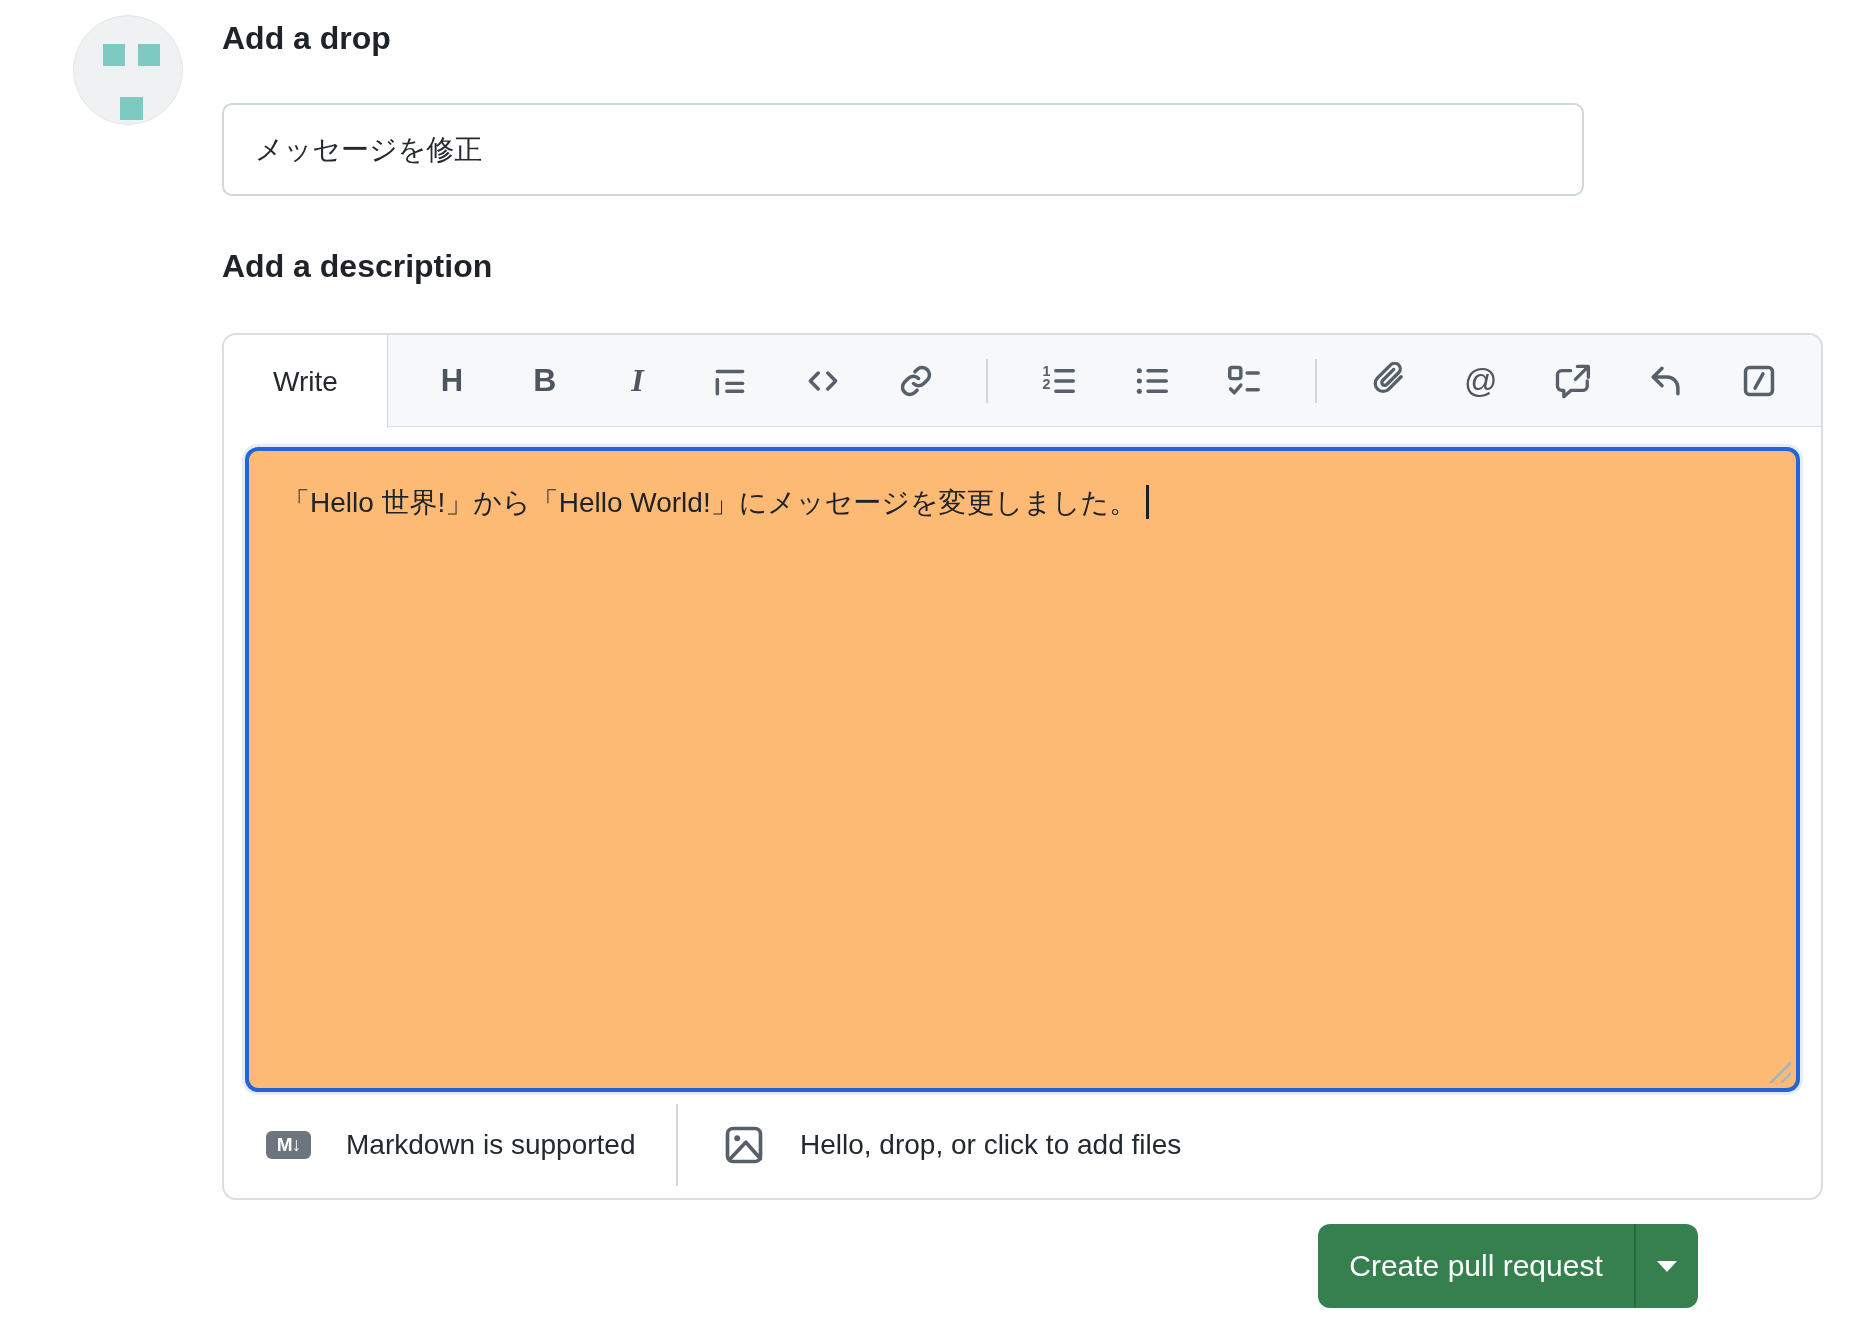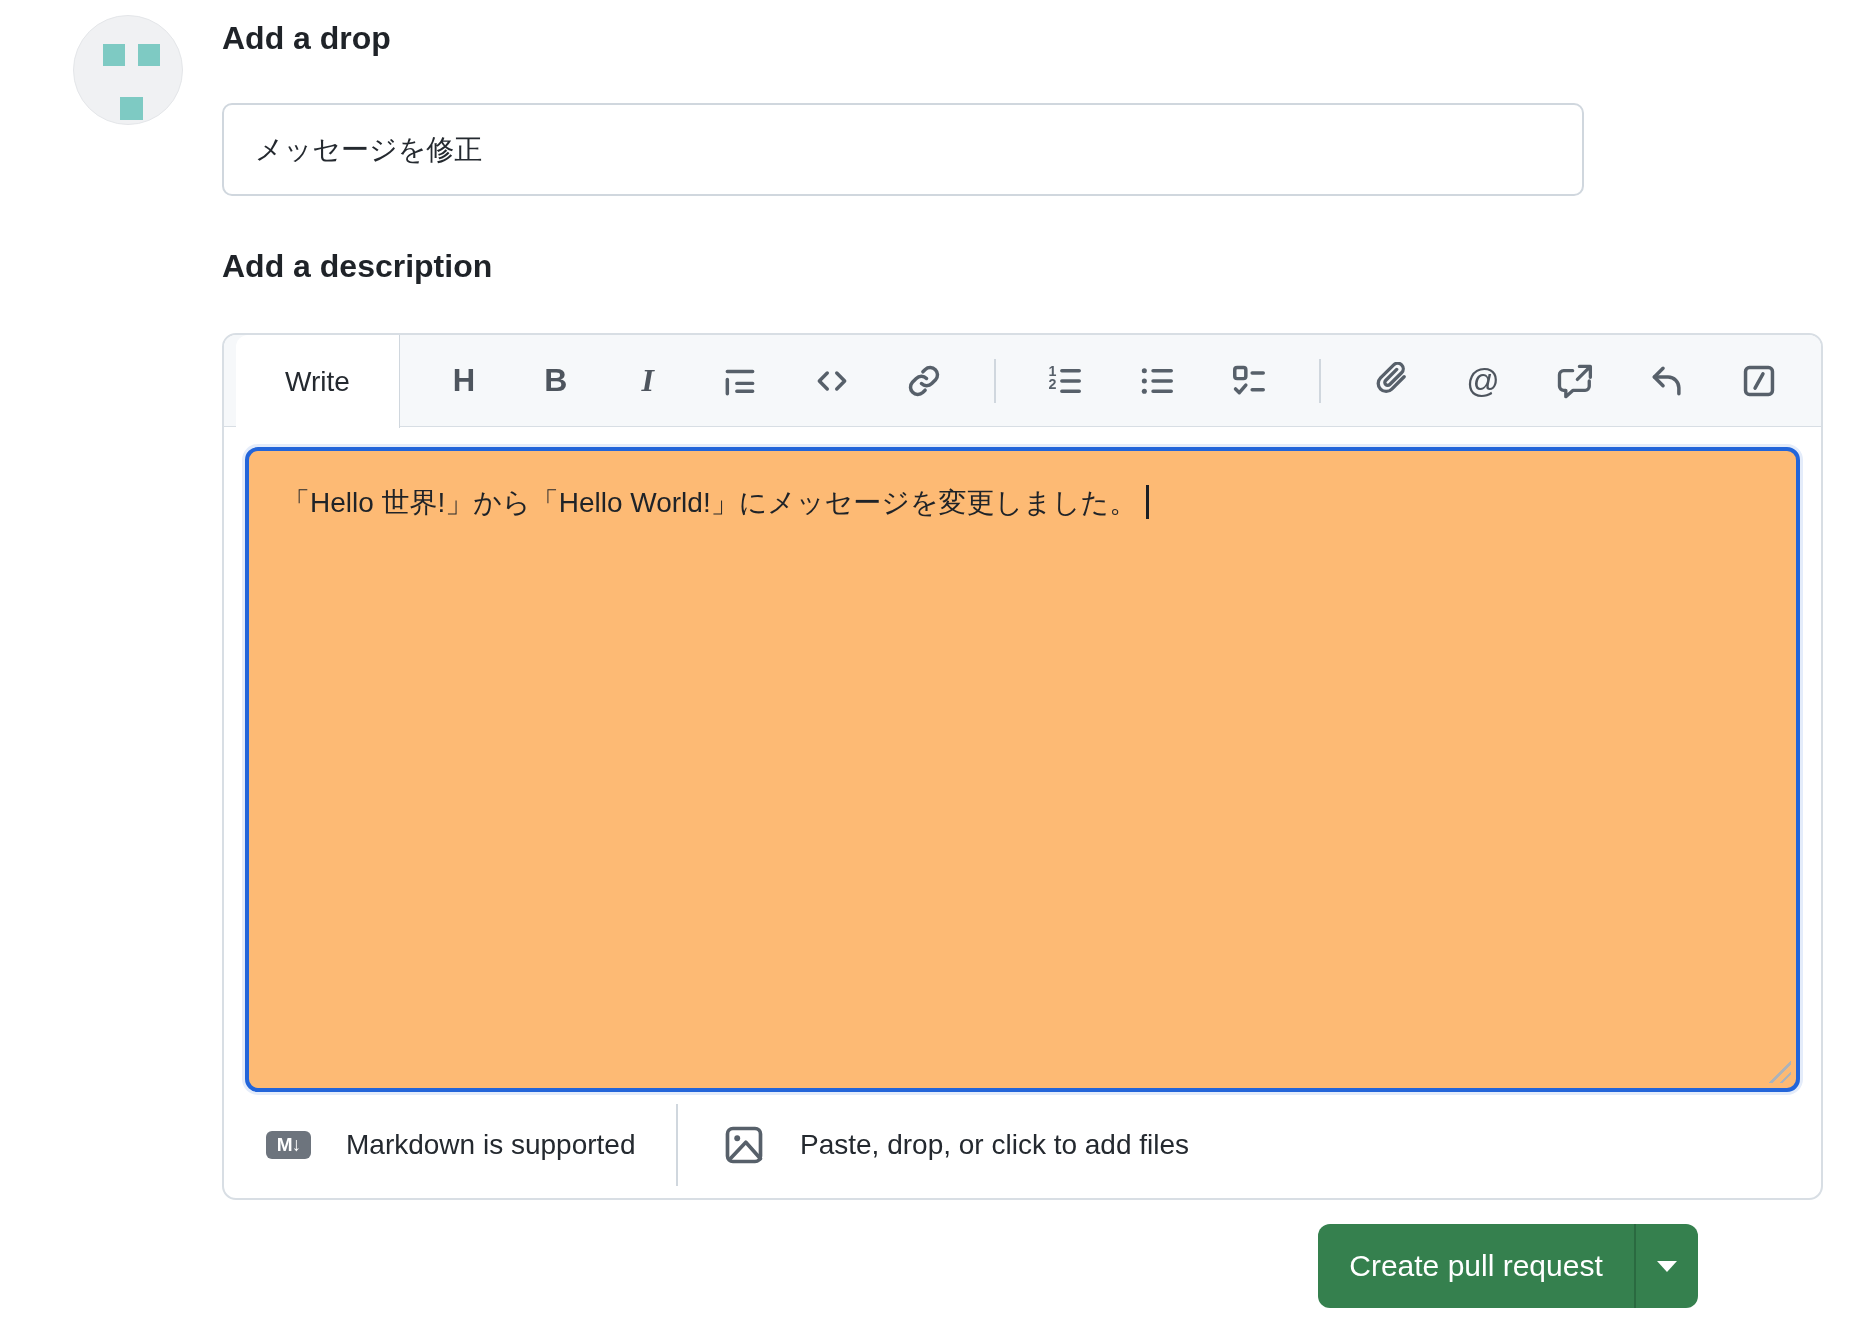--- a/index.html
+++ b/index.html
@@ -27,21 +27,21 @@
     font-family:"Liberation Sans","DejaVu Sans",sans-serif; }
 
   
   .editor { position:absolute; left:0; top:333px; width:1601px; height:867px;
     border:2px solid #d8dee4; border-radius:14px; background:#fff; }
 
   .editor-header { position:relative; display:flex; align-items:stretch; height:92px;
     background:#f6f8fa; border-bottom:1px solid #d8dee4; border-radius:12px 12px 0 0; }
   .tab { display:flex; align-items:center; justify-content:center; font-size:28px; cursor:pointer; }
   .tab-write { width:164px; background:#ffffff; border-right:1px solid #d0d7de;
-    border-radius:12px 0 0 0; height:93px; color:#24292f; font-weight:500;margin-left:12px; }
+    border-radius:12px 0 0 0; height:93px; color:#24292f; font-weight:500; }
   .tab-preview { width:190px; color:#5a6470; }
 
   .toolbar { flex:1; display:flex; align-items:center; justify-content:space-between;
     padding:0 40px 0 42px; }
   .tb-btn { display:flex; align-items:center; justify-content:center; width:44px; height:50px;
     background:none; border:none; cursor:pointer; color:#57606a; }
   .tb-btn svg { display:block; }
   .glyph-h { font-size:31px; font-weight:600; color:#4e555e; }
   .glyph-b { font-size:32px; font-weight:700; color:#4e555e; }
   .glyph-i { font-size:32px; font-style:italic; font-family:"Liberation Serif","DejaVu Serif",serif;
@@ -200,21 +200,21 @@
           <span class="md-badge">M↓</span>
           <span class="footer-text">Markdown is supported</span>
         </div>
         <div class="footer-divider"></div>
         <div class="attach-group">
           <svg width="44" height="44" viewBox="0 0 24 24" fill="none" stroke="#57606a" stroke-width="2" stroke-linecap="round" stroke-linejoin="round">
             <rect x="3" y="3" width="18" height="18" rx="3"></rect>
             <circle cx="8.3" cy="8.3" r="1.6" fill="#57606a" stroke="none"></circle>
             <path d="M4.5 19.5l8.5-9 8 9"></path>
           </svg>
-          <span class="footer-text">Paste, drop, or click to add files</span>
+          <span class="footer-text">Hello, drop, or click to add files</span>
         </div>
       </div>
 
     </div>
   </div>
 
   <div class="pr-button">
     <div class="pr-main">
       <span>Create pull request</span>
     </div>

